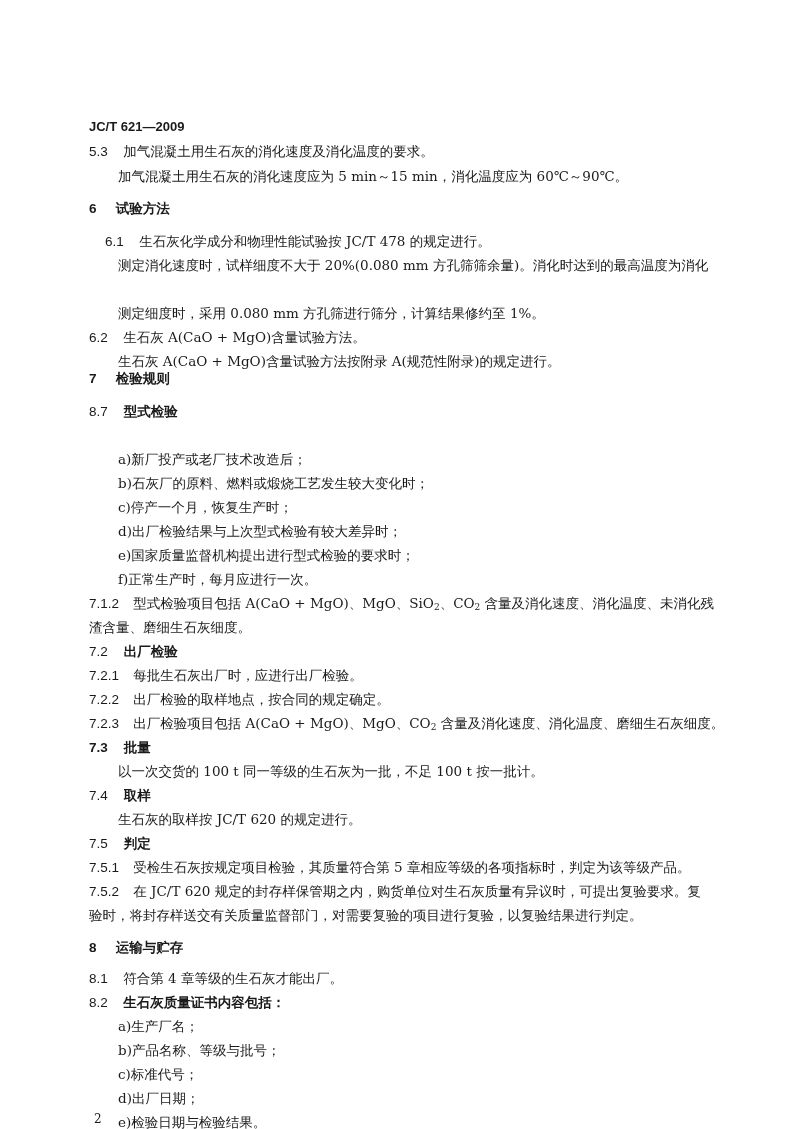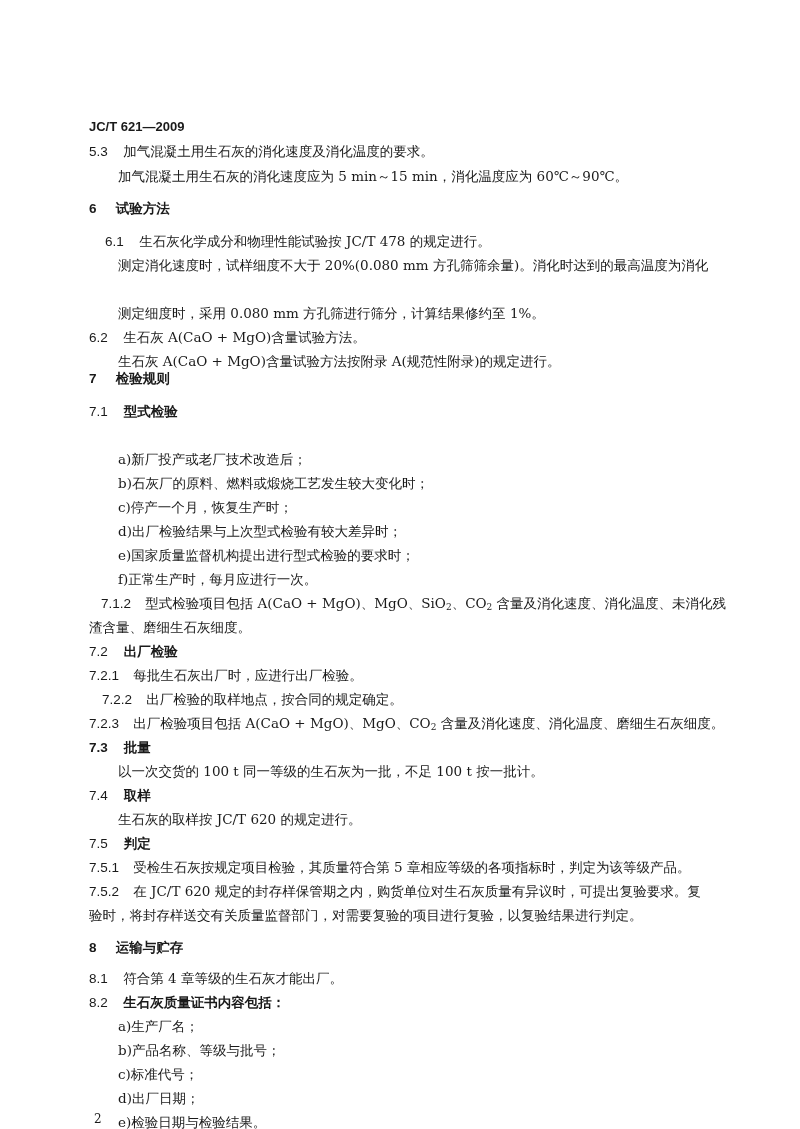--- a/index.html
+++ b/index.html
@@ -43,47 +43,47 @@
     <span>生石灰 A(CaO + MgO)含量试验方法。</span>
   </div>
   <div class="line" style="left:118px;top:352px;">生石灰 A(CaO + MgO)含量试验方法按附录 A(规范性附录)的规定进行。</div>
 
   <div class="line bold" style="left:89px;top:369px;">
     <span class="num" style="width:22px;">7</span>
     <span>检验规则</span>
   </div>
 
   <div class="line bold" style="left:89px;top:402px;">
-    <span class="num" style="width:30px;font-weight:normal;">7.1</span>
+    <span class="num" style="width:30px;font-weight:normal;">8.7</span>
     <span>型式检验</span>
   </div>
 
   <div class="line" style="left:118px;top:450px;">a)新厂投产或老厂技术改造后；</div>
   <div class="line" style="left:118px;top:474px;">b)石灰厂的原料、燃料或煅烧工艺发生较大变化时；</div>
   <div class="line" style="left:118px;top:498px;">c)停产一个月，恢复生产时；</div>
   <div class="line" style="left:118px;top:522px;">d)出厂检验结果与上次型式检验有较大差异时；</div>
   <div class="line" style="left:118px;top:546px;text-align:center;">e)国家质量监督机构提出进行型式检验的要求时；</div>
   <div class="line" style="left:118px;top:570px;">f)正常生产时，每月应进行一次。</div>
 
-  <div class="line" style="left:89px;top:594px;margin-left:12px;">
+  <div class="line" style="left:89px;top:594px;">
     <span class="num" style="width:40px;">7.1.2</span>
     <span>型式检验项目包括 A(CaO + MgO)、MgO、SiO</span><span class="sub">2</span><span>、CO</span><span class="sub">2</span><span> 含量及消化速度、消化温度、未消化残</span>
   </div>
   <div class="line" style="left:89px;top:618px;text-align:center;">渣含量、磨细生石灰细度。</div>
 
   <div class="line bold" style="left:89px;top:642px;">
     <span class="num" style="width:30px;font-weight:normal;">7.2</span>
     <span>出厂检验</span>
   </div>
   <div class="line" style="left:89px;top:666px;">
     <span class="num" style="width:40px;">7.2.1</span>
     <span>每批生石灰出厂时，应进行出厂检验。</span>
   </div>
   <div class="line" style="left:89px;top:690px;">
-    <span class="num" style="width:40px;margin-left:13px;">7.2.2</span>
+    <span class="num" style="width:40px;">7.2.2</span>
     <span>出厂检验的取样地点，按合同的规定确定。</span>
   </div>
   <div class="line" style="left:89px;top:714px;">
     <span class="num" style="width:40px;">7.2.3</span>
     <span>出厂检验项目包括 A(CaO + MgO)、MgO、CO</span><span class="sub">2</span><span> 含量及消化速度、消化温度、磨细生石灰细度。</span>
   </div>
 
   <div class="line bold" style="left:89px;top:738px;">
     <span class="num" style="width:30px;font-weight:bold;">7.3</span>
     <span>批量</span>

